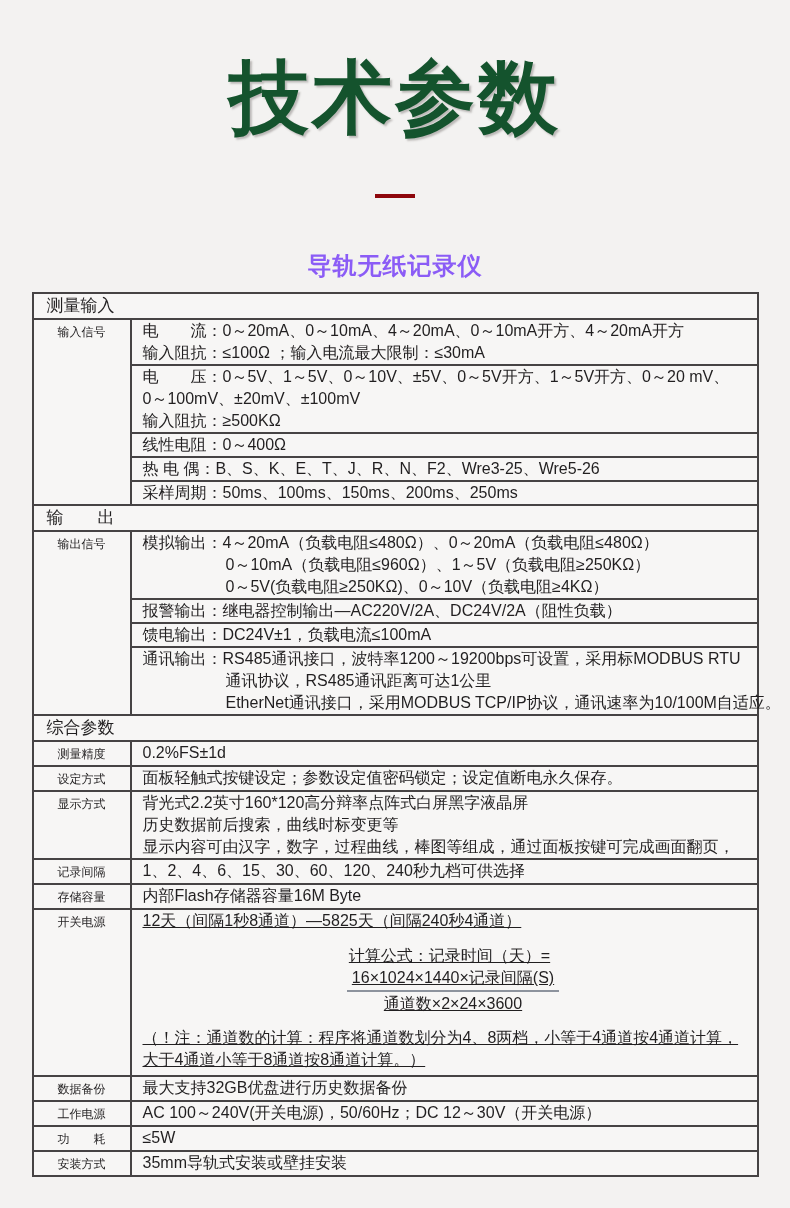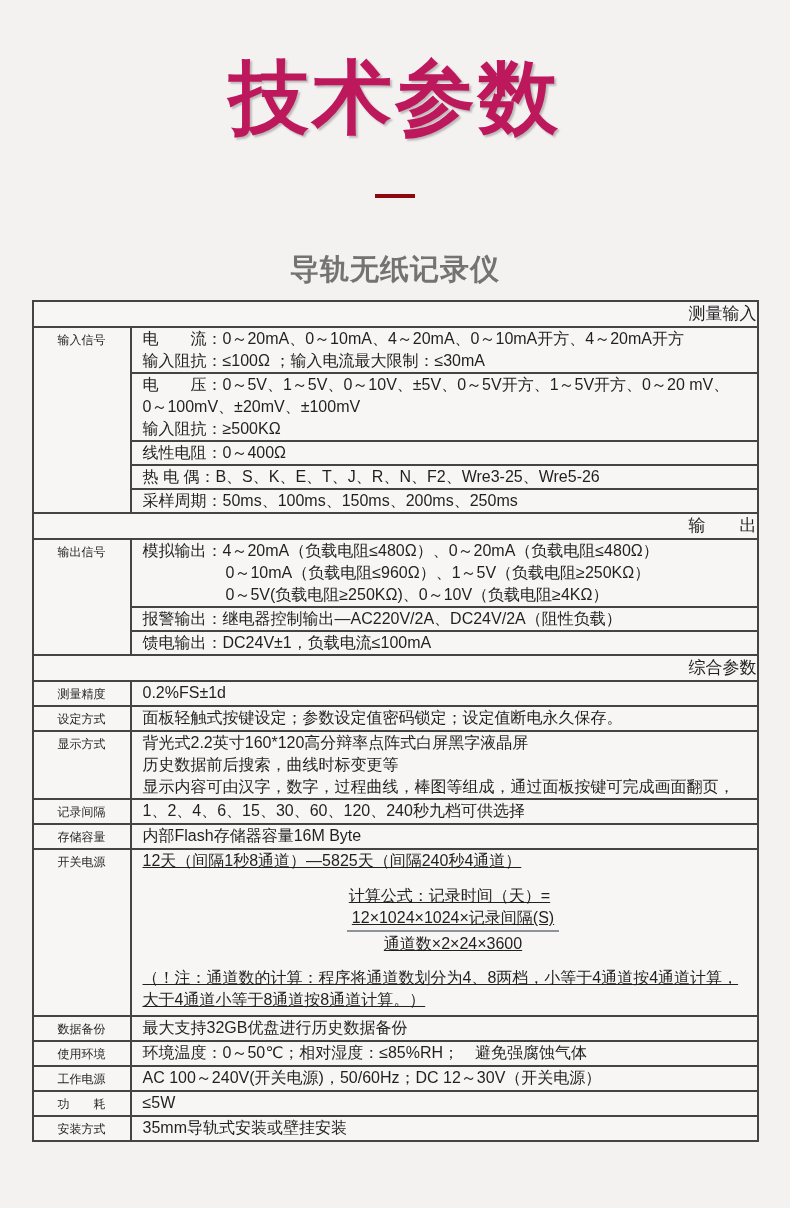--- a/index.html
+++ b/index.html
@@ -17,43 +17,43 @@
     font-family:"Liberation Sans","DejaVu Sans",sans-serif;
     color:var(--ink);
   }
   .title{
     margin-top:54px;
     text-align:center;
     font-size:80px;
     line-height:1.1;
     font-weight:900;
     letter-spacing:3px;
-    color:#be185d;
+    color:#14532d;
     text-shadow:2px 2px 2px rgba(120,116,114,.45);
   }
   .divider{
     width:40px;height:4px;background:var(--accent);
     margin:52px auto 0;
   }
   .subtitle{
     margin-top:52px;
     text-align:center;
-    font-size:29px;
+    font-size:24px;
     font-weight:700;
     letter-spacing:1px;
-    color:#737373;
+    color:#8b5cf6;
   }
   .spec-table{
     width:727px;
     margin:10px auto 0;
     border:2px solid var(--line);
     background:var(--cell);
     font-size:16px;
   }
-  .trow{display:flex;align-items:stretch;justify-content:flex-end;}
+  .trow{display:flex;align-items:stretch;}
   .trow + .trow{border-top:2px solid var(--line);}
   .sec{
     display:block;
     padding:1px 0 1px 13px;
     line-height:22px;
     font-size:17px;
     white-space:nowrap;
   }
   .lcell{
     flex:0 0 98px;
@@ -142,20 +142,25 @@
           <div class="vline">模拟输出：4～20mA（负载电阻≤480Ω）、0～20mA（负载电阻≤480Ω）</div>
           <div class="vline indent">0～10mA（负载电阻≤960Ω）、1～5V（负载电阻≥250KΩ）</div>
           <div class="vline indent">0～5V(负载电阻≥250KΩ)、0～10V（负载电阻≥4KΩ）</div>
         </div>
         <div class="sub">
           <div class="vline">报警输出：继电器控制输出—AC220V/2A、DC24V/2A（阻性负载）</div>
         </div>
         <div class="sub">
           <div class="vline">馈电输出：DC24V±1，负载电流≤100mA</div>
         </div>
+        <div class="sub">
+          <div class="vline">通讯输出：RS485通讯接口，波特率1200～19200bps可设置，采用标MODBUS RTU</div>
+          <div class="vline indent">通讯协议，RS485通讯距离可达1公里</div>
+          <div class="vline indent">EtherNet通讯接口，采用MODBUS TCP/IP协议，通讯速率为10/100M自适应。</div>
+        </div>
       </div>
     </div>
 
     <div class="trow">
       <div class="sec">综合参数</div>
     </div>
 
     <div class="trow">
       <div class="lcell">测量精度</div>
       <div class="vcell">
@@ -204,49 +209,41 @@
     </div>
 
     <div class="trow">
       <div class="lcell">开关电源</div>
       <div class="vcell storage-length-cell">
         <div class="sub">
           <div class="vline">12天（间隔1秒8通道）—5825天（间隔240秒4通道）</div>
           <div class="formula">
             <span class="f-prefix">计算公式：记录时间（天）=</span>
             <span class="frac">
-              <span class="num">12×1024×1024×记录间隔(S)</span>
+              <span class="num">16×1024×1440×记录间隔(S)</span>
               <span class="den">通道数×2×24×3600</span>
             </span>
           </div>
           <div class="note">
             <div class="vline">（！注：通道数的计算：程序将通道数划分为4、8两档，小等于4通道按4通道计算，</div>
             <div class="vline">大于4通道小等于8通道按8通道计算。）</div>
           </div>
         </div>
       </div>
     </div>
 
     <div class="trow">
       <div class="lcell">数据备份</div>
       <div class="vcell">
         <div class="sub">
           <div class="vline">最大支持32GB优盘进行历史数据备份</div>
         </div>
       </div>
     </div>
 
-    <div class="trow">
-      <div class="lcell">使用环境</div>
-      <div class="vcell">
-        <div class="sub">
-          <div class="vline">环境温度：0～50℃；相对湿度：≤85%RH；　避免强腐蚀气体</div>
-        </div>
-      </div>
-    </div>
 
     <div class="trow">
       <div class="lcell">工作电源</div>
       <div class="vcell">
         <div class="sub">
           <div class="vline">AC 100～240V(开关电源)，50/60Hz；DC 12～30V（开关电源）</div>
         </div>
       </div>
     </div>
 

